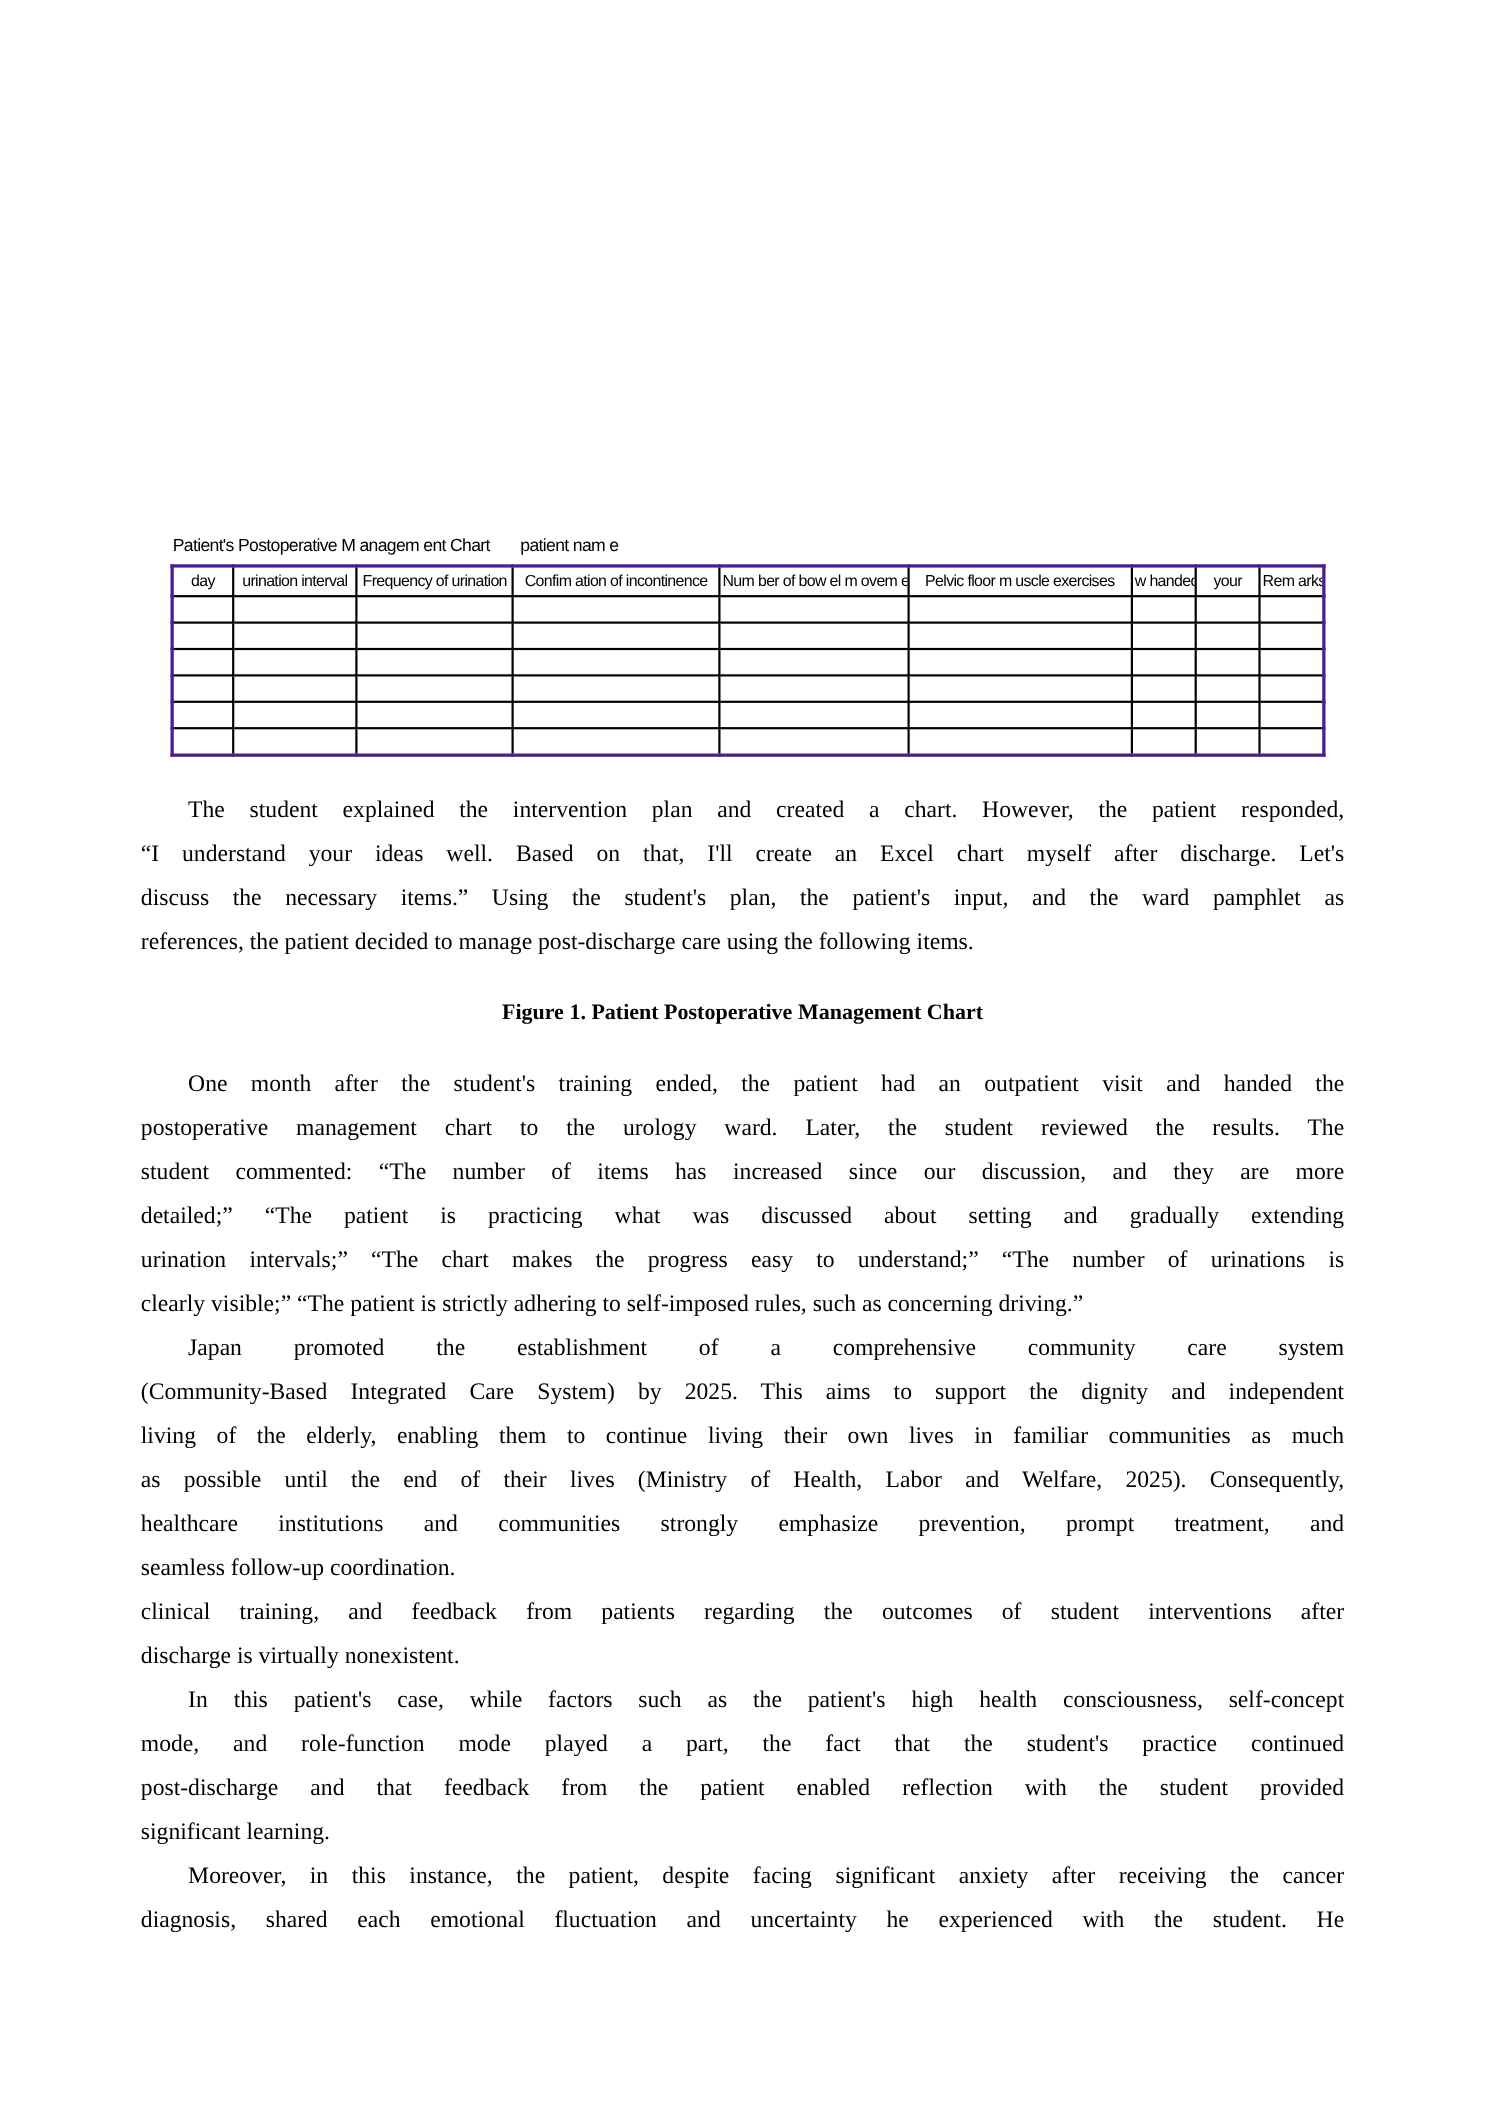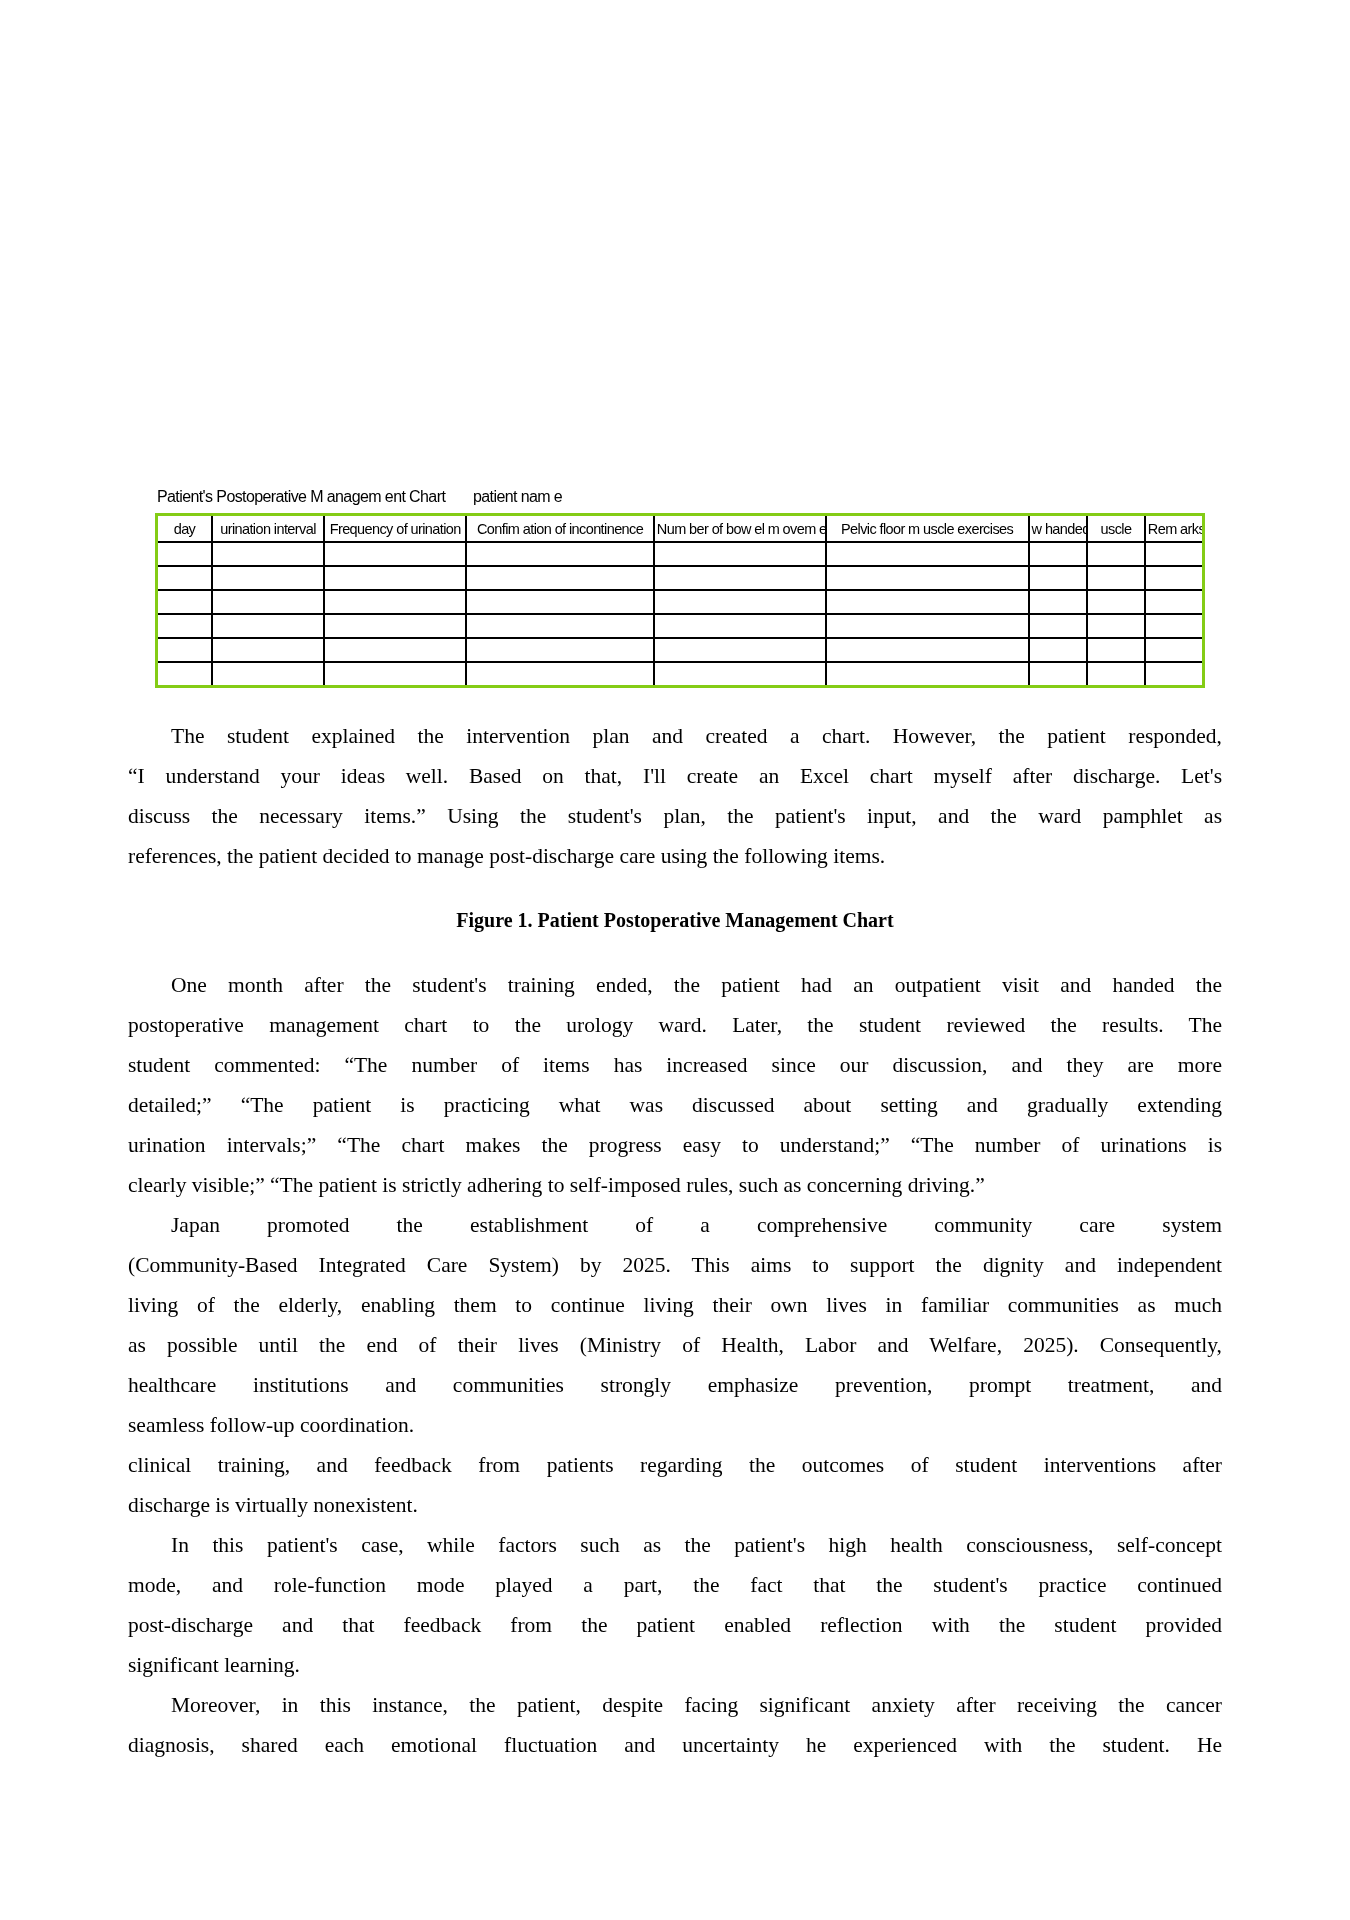--- a/index.html
+++ b/index.html
@@ -28,21 +28,21 @@
     letter-spacing: -0.6px;
     white-space: nowrap;
   }
   .table-caption-row .cap-left { position: absolute; left: 2px; top: 2px; }
   .table-caption-row .cap-right { position: absolute; left: 318px; top: 2px; }
 
   table.mgmt {
     border-collapse: collapse;
     table-layout: fixed;
     width: 100%;
-    border: 3px solid #84cc16;
+    border: 3px solid #4c1d95;
   }
   table.mgmt th, table.mgmt td {
     border: 2px solid #000;
     padding: 0 2px;
     font-family: "Liberation Sans", sans-serif;
     font-weight: normal;
     font-size: 14.5px;
     letter-spacing: -0.6px;
     text-align: center;
     white-space: nowrap;
@@ -102,21 +102,21 @@
         </colgroup>
       <thead>
         <tr id="header-row">
             <th>day</th>
             <th>urination interval</th>
             <th>Frequency of urination</th>
             <th>Confim ation of incontinence</th>
             <th>Num ber of bow el m ovem ents</th>
             <th>Pelvic floor m uscle exercises</th>
             <th>w handed</th>
-            <th>uscle</th>
+            <th>your</th>
             <th>Rem arks</th>
           </tr>
       </thead>
       <tbody id="body-rows">
           <tr>
             <td>&nbsp;</td>
             <td>&nbsp;</td>
             <td>&nbsp;</td>
             <td>&nbsp;</td>
             <td>&nbsp;</td>

